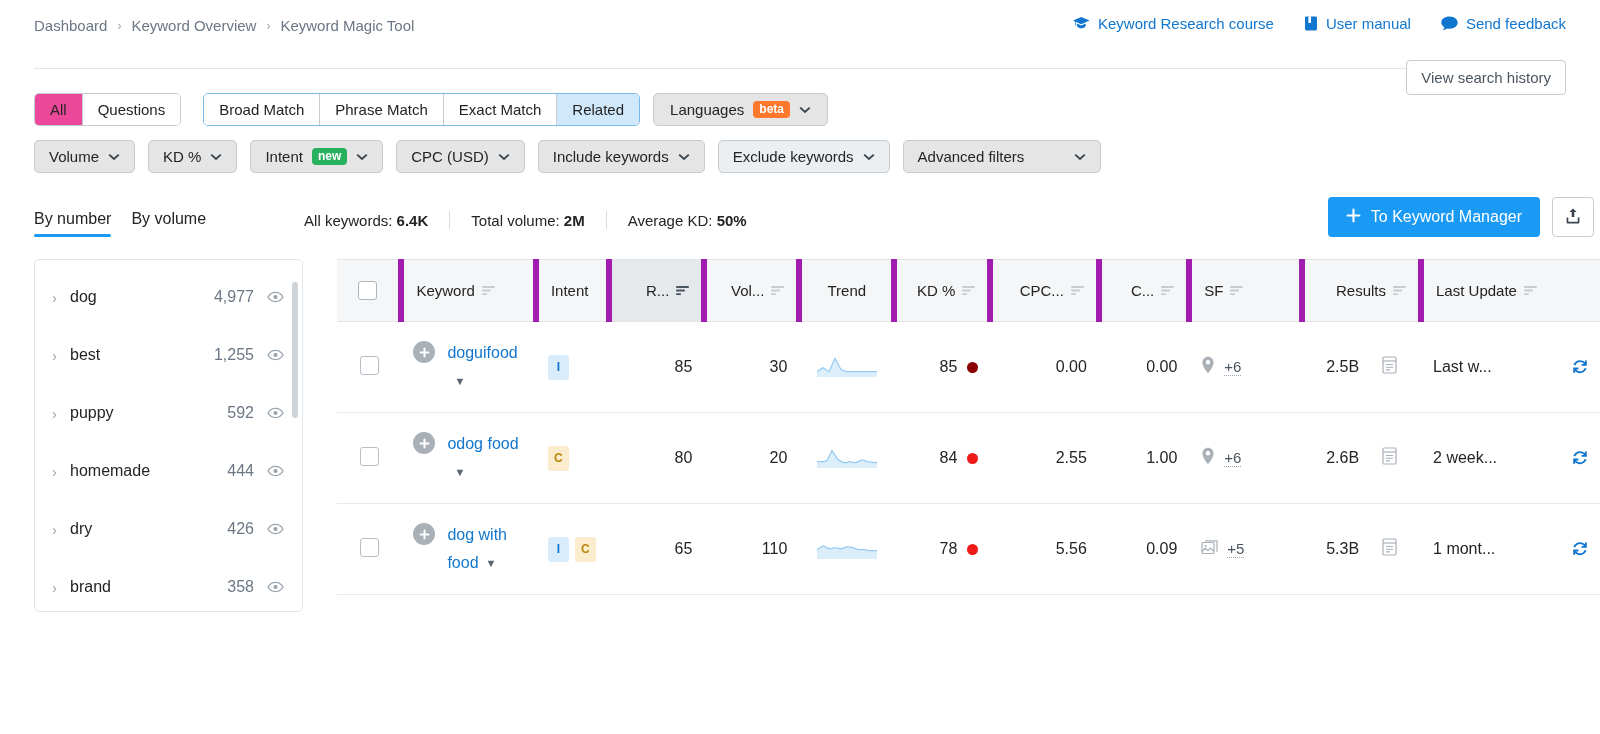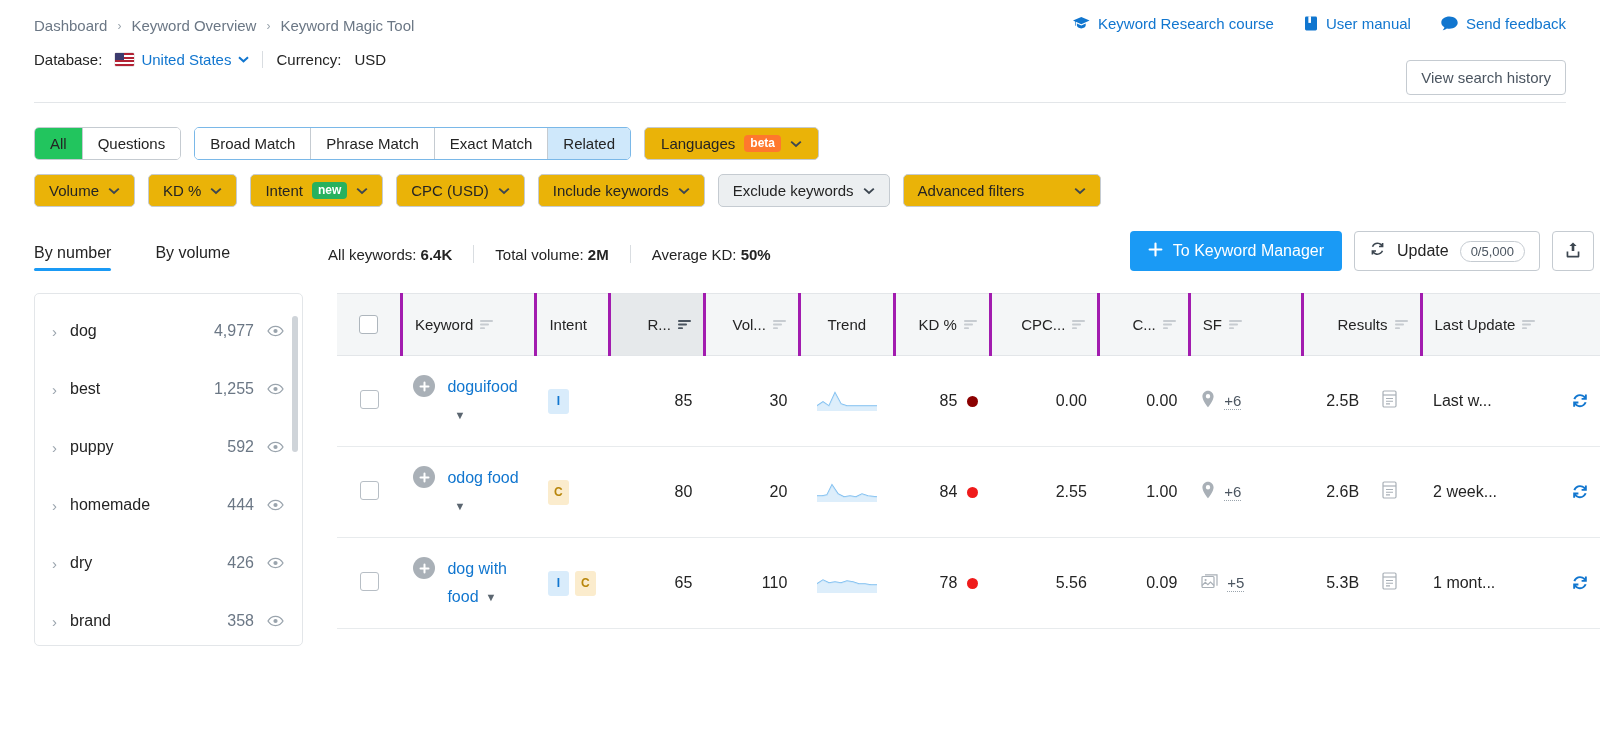--- a/index.html
+++ b/index.html
@@ -129,33 +129,33 @@
     display: flex;
     align-items: center;
     font-size: 15px;
     color: #242424;
     background: #fff;
     cursor: pointer;
     border-right: 1px solid #c5cbd1;
     white-space: nowrap;
   }
   .seg .segbtn:last-child { border-right: none; }
-  .seg .segbtn.active { background: #22c55e; }
-  .seg.seg-related { border-color: #7ab8e8; }
+  .seg .segbtn.active { background: #ec4899; }
+  .seg.seg-related { border-color: #7ab8e8; margin-left: 9px; }
   .seg.seg-related .segbtn.active { background: #cfe8fb; }
 
   .pill {
     display: inline-flex;
     align-items: center;
     gap: 9px;
     height: 33px;
     padding: 0 14px;
     border: 1px solid #c5cbd1;
     border-radius: 5px;
-    background: #eab308;
+    background: #e5e5e5;
     font-size: 15px;
     color: #242424;
     cursor: pointer;
     white-space: nowrap;
   }
   .pill.wide { padding: 0 16px; }
   .pill.active-gray { background: #eceff1; }
   .pill .chev { color: #3c4650; font-size: 12px; }
   .pill.adv { width: 198px; justify-content: space-between; }
 
@@ -172,21 +172,21 @@
 
   
   .stats-row {
     display: flex;
     align-items: center;
     padding: 0 34px;
     margin-top: 28px;
     position: relative;
     height: 44px;
   }
-  .subtabs { display: flex; align-items: flex-end; gap: 44px; }
+  .subtabs { display: flex; align-items: flex-end; gap: 20px; }
   .subtab {
     font-size: 16px;
     color: #242424;
     cursor: pointer;
     padding-bottom: 9px;
     position: relative;
   }
   .subtab.active::after {
     content: "";
     position: absolute;
@@ -328,21 +328,21 @@
   }
   table.kw {
     width: 1265px;
     border-collapse: collapse;
     table-layout: fixed;
   }
   table.kw thead th {
     background: #f4f6f7;
     border-top: 1px solid #e3e6e9;
     border-bottom: 1px solid #e3e6e9;
-    border-right: 3px solid #a21caf;
+    border-right: 6px solid #a21caf;
     height: 62px;
     font-size: 15px;
     font-weight: 400;
     color: #242424;
     padding: 0 12px;
     vertical-align: middle;
     white-space: nowrap;
   }
   table.kw thead th.sorted { background: #e6e9eb; }
   table.kw thead th:last-child { border-right: none; }
@@ -469,38 +469,20 @@
             <path d="M8.5 0.6C3.9.6.3 3.2.3 6.5c0 1.9 1.2 3.6 3.1 4.7-.2 1-.8 2.1-1.7 3 1.9-.3 3.3-1.1 4.2-1.8.8.2 1.7.3 2.6.3 4.6 0 8.2-2.6 8.2-5.9S13.1.6 8.5.6z"></path>
           </svg>
       </span>
       <span>Send feedback</span>
     </a>
   </div>
 
 
   <button class="view-history">View search history</button>
 
-  <div class="db-row">
-    <span class="db-label">Database:</span>
-    <span class="db-pick">
-      <span class="flag">
-        <span class="stripes"></span>
-          <span class="canton"></span>
-      </span>
-      <span>United States</span>
-      <span class="caret-down">
-        <svg width="11" height="7" viewBox="0 0 11 7" fill="none" stroke="#1176cf" stroke-width="2">
-            <path d="M1 1.3l4.5 4 4.5-4"></path>
-          </svg>
-      </span>
-    </span>
-    <span class="vdiv"></span>
-    <span>Currency:</span>
-    <span>USD</span>
-  </div>
 
   <div class="hrule"></div>
 </div>
 
 <div class="filters">
   <div class="filter-row">
     <div class="seg">
       <div class="segbtn active">All</div>
       <div class="segbtn">Questions</div>
     </div>
@@ -592,29 +574,20 @@
   </div>
 
   <div class="actions">
     <button class="btn-primary">
       <span>
         <svg width="15" height="15" viewBox="0 0 15 15" fill="none" stroke="#fff" stroke-width="2.1" stroke-linecap="round">
             <path d="M7.5 1.6v11.8M1.6 7.5h11.8"></path>
           </svg>
       </span>
       <span>To Keyword Manager</span>
-    </button>
-    <button class="btn-sec">
-      <span>
-        <svg width="17" height="16" viewBox="0 0 17 16" fill="#3c4650">
-            <path d="M8.5 1.5c-2.6 0-4.8 1.6-5.7 3.9l1.5.6c.6-1.7 2.3-2.9 4.2-2.9 1.4 0 2.6.6 3.4 1.6H10v1.6h4.4V1.9h-1.6v1.4C11.8 2.2 10.2 1.5 8.5 1.5zm5.7 8.6l-1.5-.6c-.6 1.7-2.3 2.9-4.2 2.9-1.4 0-2.6-.6-3.4-1.6H7V9.2H2.6v4.4h1.6v-1.4c1 1.1 2.6 1.8 4.3 1.8 2.6 0 4.8-1.6 5.7-3.9z"></path>
-          </svg>
-      </span>
-      <span>Update</span>
-      <span class="quota">0/5,000</span>
     </button>
     <button class="btn-icon">
       <span>
         <svg width="18" height="18" viewBox="0 0 18 18" fill="#3c4650">
             <path d="M9 1.4L5.4 5h2.3v5h2.6V5h2.3L9 1.4z"></path>
             <path d="M2.6 10.4v4.8c0 .7.6 1.3 1.3 1.3h10.2c.7 0 1.3-.6 1.3-1.3v-4.8h-1.7v4.4H4.3v-4.4H2.6z"></path>
           </svg>
       </span>
     </button>
   </div>

